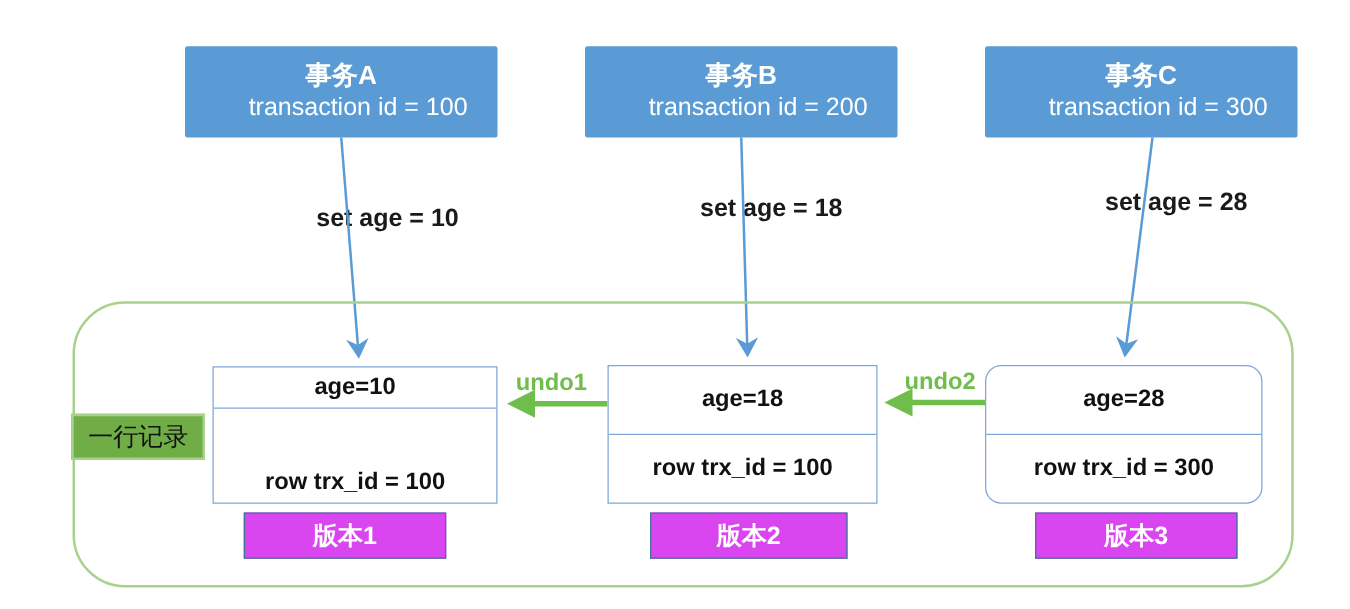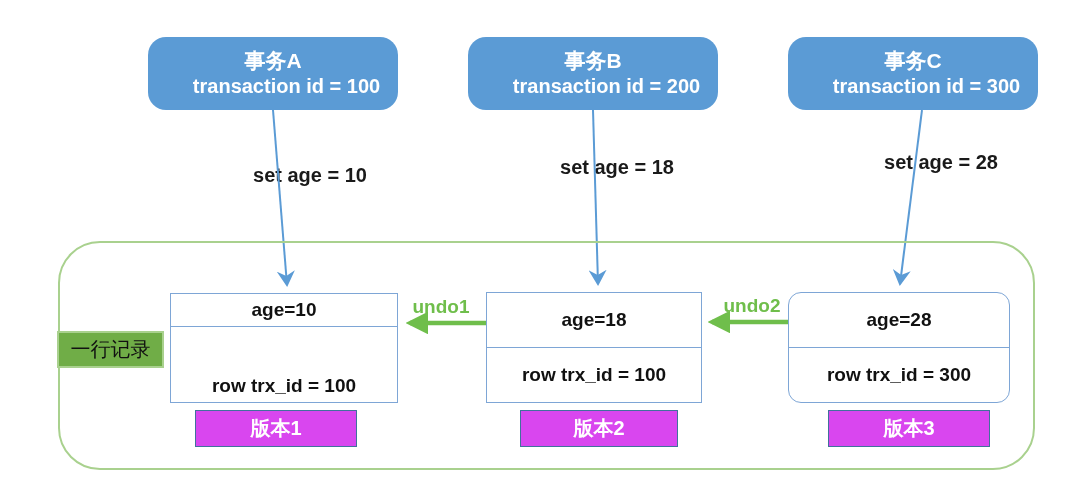--- a/index.html
+++ b/index.html
@@ -15,30 +15,30 @@
     background: #ffffff;
     overflow: hidden;
   }
 
   
   .txn-box {
     position: absolute;
     width: 250px;
     height: 73px;
     background: #5B9BD5;
-    border-radius: 18px;
+    border-radius: 2px;
     color: #ffffff;
     display: flex;
     flex-direction: column;
     align-items: center;
     justify-content: center;
     line-height: 1.25;
   }
   .txn-title   { font-size: 21px; font-weight: 700; }
-  .txn-subtitle{ font-size: 20px; font-weight: 700; margin-left: 27px; }
+  .txn-subtitle{ font-size: 20px; font-weight: 400; margin-left: 27px; }
 
   
   .set-label {
     position: absolute;
     width: 210px;
     text-align: center;
     font-size: 20px;
     font-weight: 700;
     color: #1a1a1a;
   }

